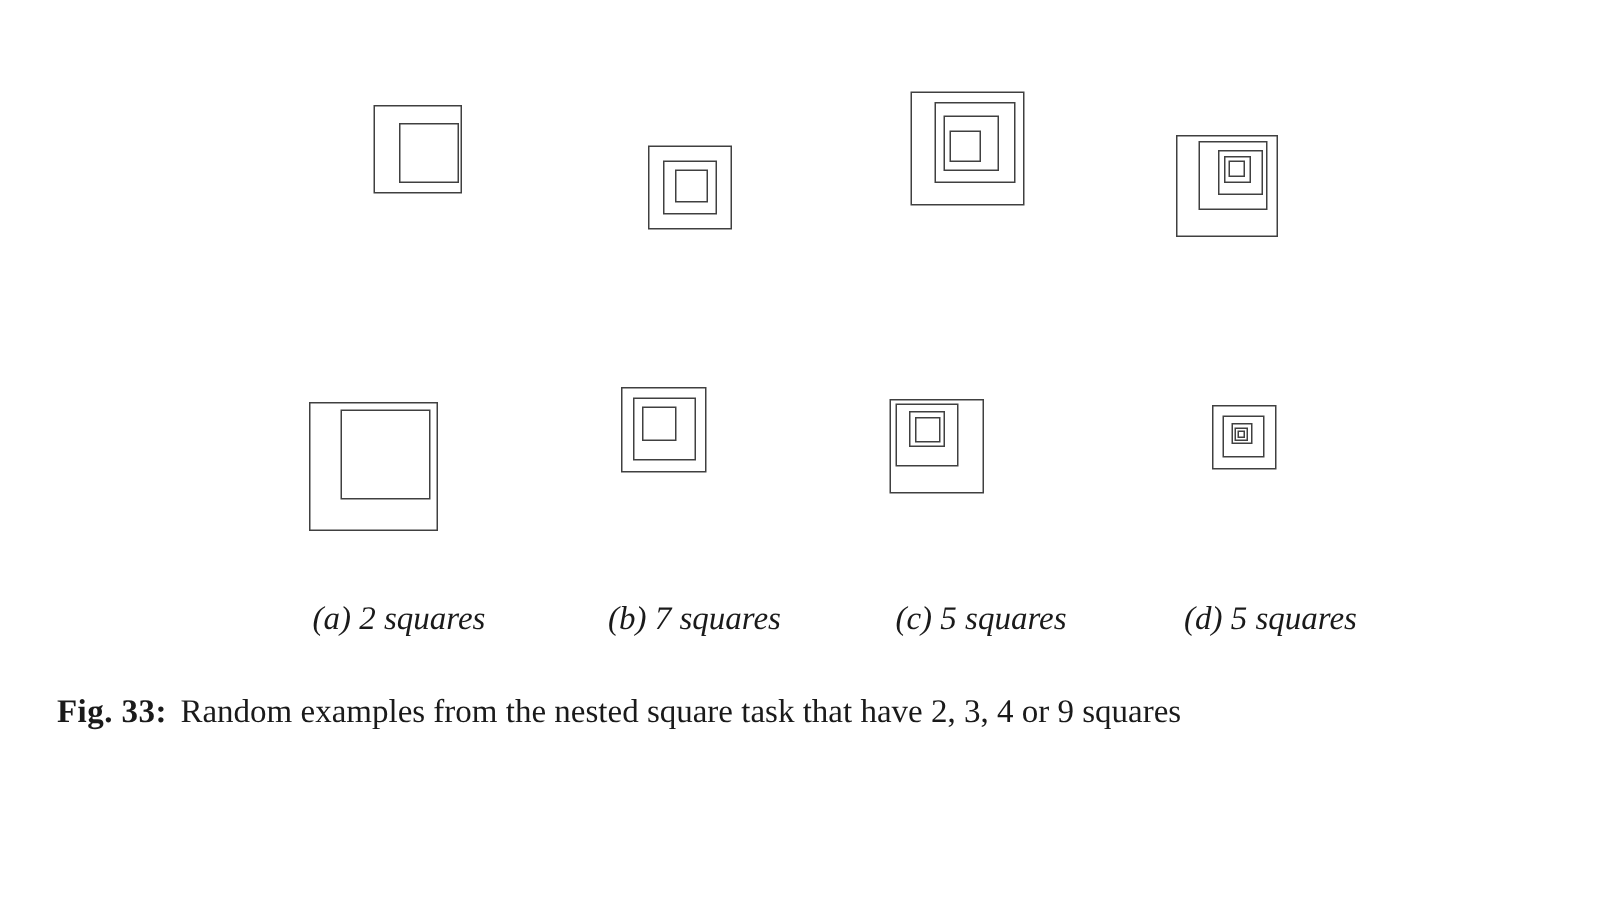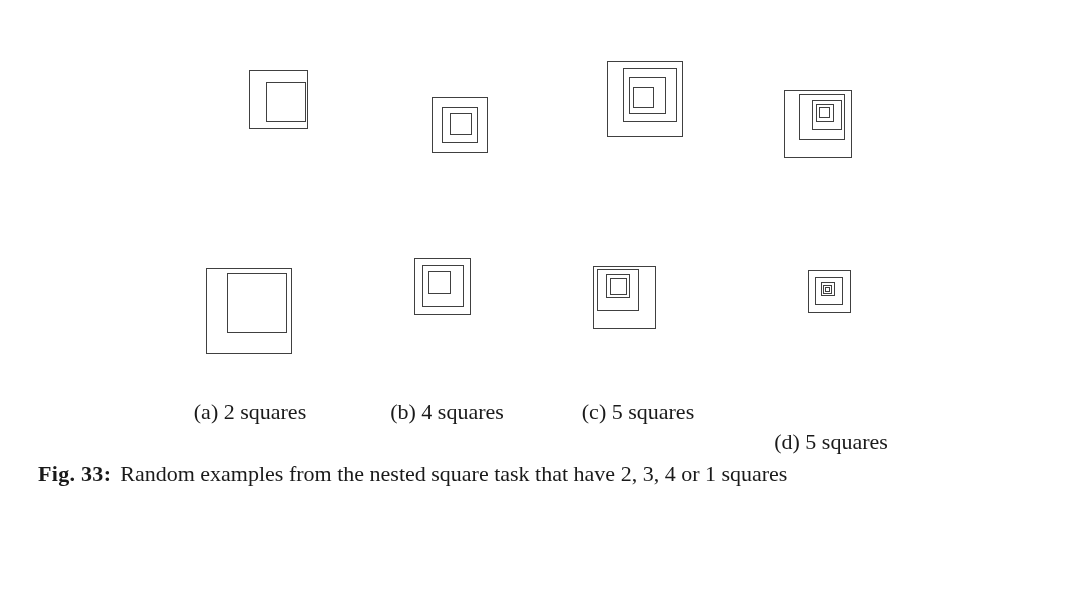--- a/index.html
+++ b/index.html
@@ -32,36 +32,37 @@
     top: 0;
   }
   .square {
     position: absolute;
     box-sizing: border-box;
     border: 1px solid var(--stroke, #404040);
     background: transparent;
   }
   .subcaptions {
     position: absolute;
-    left: 0;
+    left: 16px;
     top: 399px;
     width: 876px;
     height: 30px;
+    font-style: italic;
   }
   .subcap {
     position: absolute;
     top: 0;
     transform: translateX(-50%);
     font-size: 22px;
     white-space: nowrap;
   }
   .subcap-a { left: 250px; }
   .subcap-b { left: 447px; }
   .subcap-c { left: 638px; }
-  .subcap-d { left: 831px; margin-top: 30px; }
+  .subcap-d { left: 831px; }
   .figcaption {
     position: absolute;
     left: 38px;
     top: 458px;
     width: 1010px;
     margin: 0;
     font-size: 22px;
     line-height: 32px;
   }
   .figcaption .tag {
@@ -118,22 +119,22 @@
         <div class="square" style="left: 808px; top: 270px; width: 43px; height: 43px;"></div>
         <div class="square" style="left: 815px; top: 277px; width: 28px; height: 28px;"></div>
         <div class="square" style="left: 821px; top: 282px; width: 14px; height: 14px;"></div>
         <div class="square" style="left: 823px; top: 285px; width: 9px; height: 9px;"></div>
         <div class="square" style="left: 825px; top: 287px; width: 5px; height: 5px;"></div>
       </div>
     </div>
 
   <div class="subcaptions">
     <span class="subcap subcap-a">(a) 2 squares</span>
-    <span class="subcap subcap-b">(b) 4 squares</span>
+    <span class="subcap subcap-b">(b) 7 squares</span>
     <span class="subcap subcap-c">(c) 5 squares</span>
     <span class="subcap subcap-d">(d) 5 squares</span>
   </div>
 
   <p class="figcaption">
-    <span class="tag">Fig. 33:</span><span>Random examples from the nested square task that have 2, 3, 4 or 1 squares</span><br>
+    <span class="tag">Fig. 33:</span><span>Random examples from the nested square task that have 2, 3, 4 or 9 squares</span><br>
   </p>
 
 </div>
 
 </body></html>

